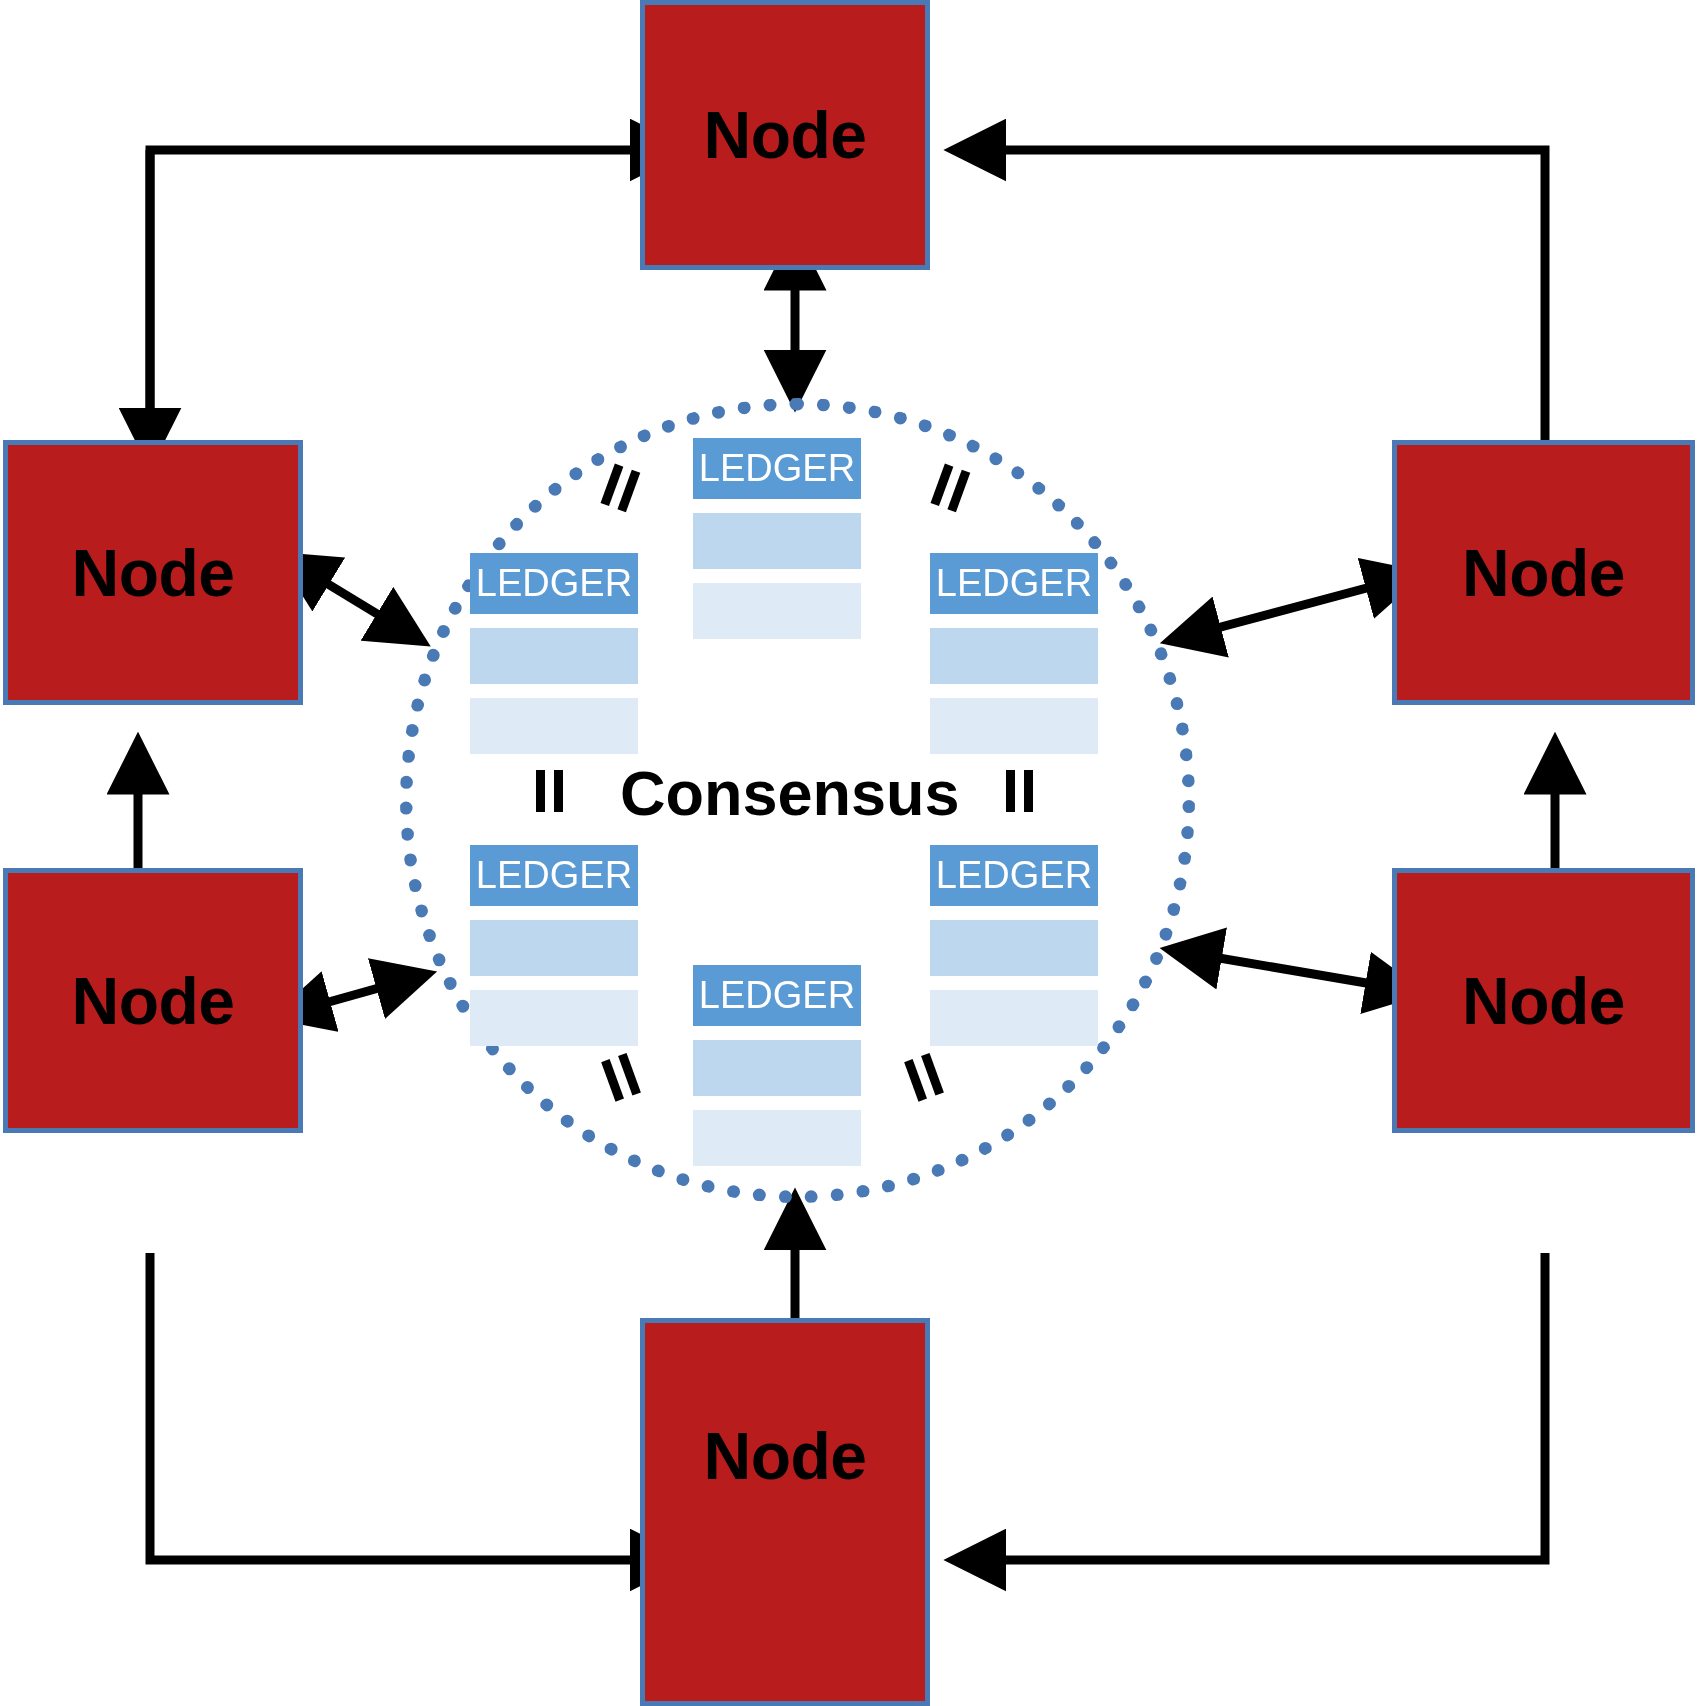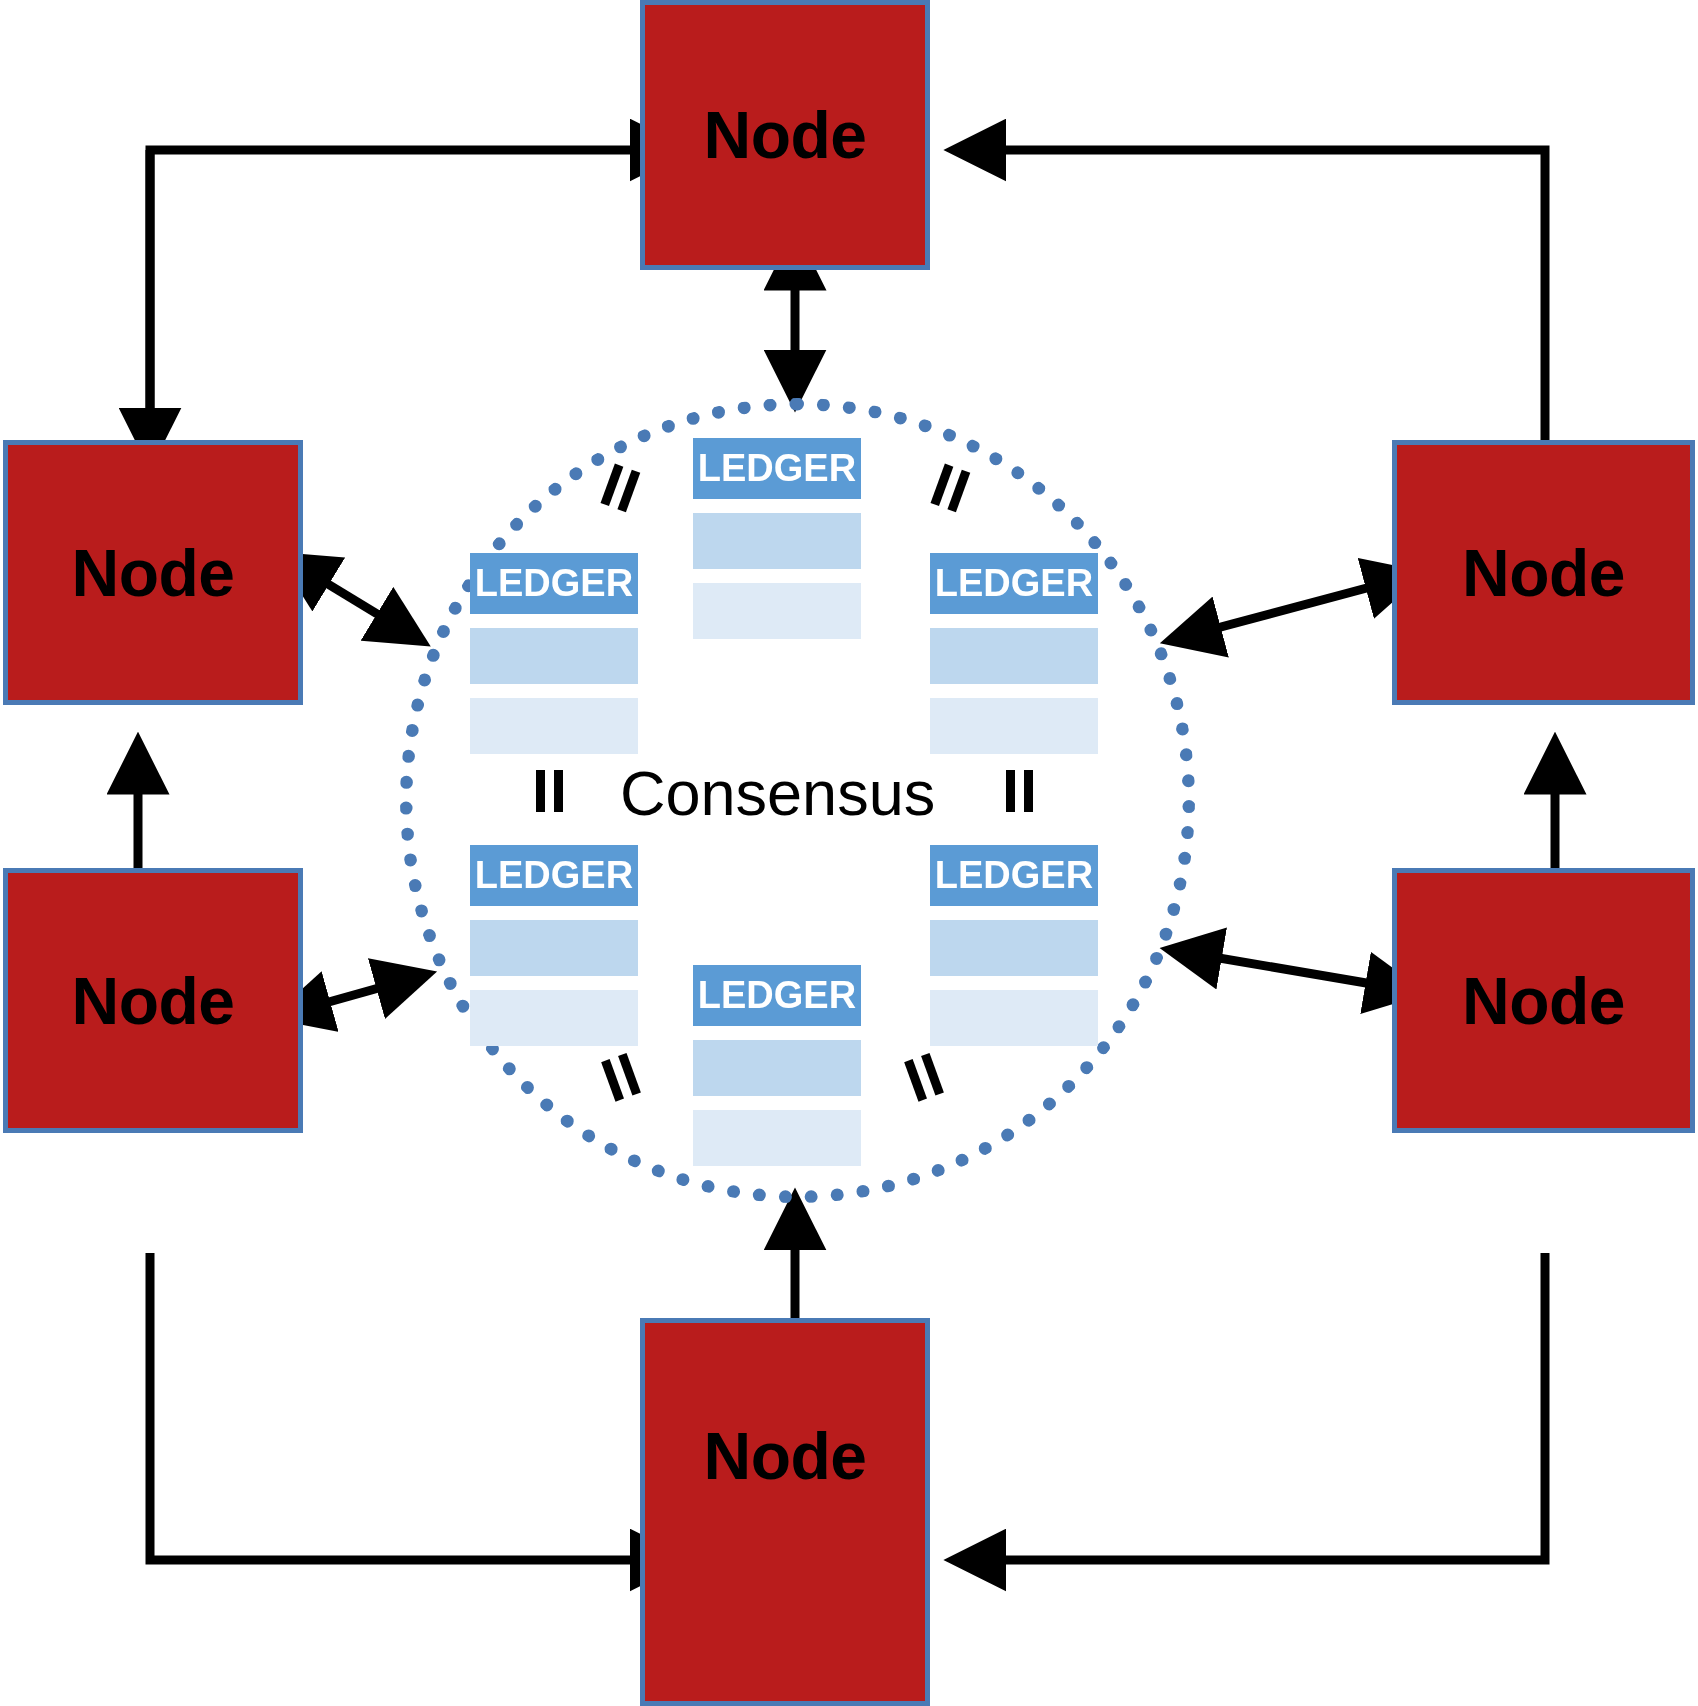--- a/index.html
+++ b/index.html
@@ -44,21 +44,20 @@
   }
   .consensus-circle {
     position: absolute;
     border: 13px dotted #4a7ab5;
     border-radius: 50%;
     box-sizing: border-box;
   }
   .ledger {
     position: absolute;
     width: 168px;
-    font-weight: bold;
   }
   .ledger-header {
     background: #5b9bd5;
     color: #ffffff;
     font-family: "Liberation Sans", sans-serif;
     font-size: 38px;
     line-height: 61px;
     height: 61px;
     text-align: center;
     letter-spacing: 0px;
@@ -71,21 +70,21 @@
     background: #bdd7ee;
     margin-top: 14px;
   }
   .ledger-band.b3 {
     background: #deeaf6;
     margin-top: 14px;
   }
   .consensus-label {
     position: absolute;
     font-family: "Liberation Sans", sans-serif;
-    font-weight: normal;
+    font-weight: bold;
     font-size: 63px;
     color: #000000;
     white-space: nowrap;
     line-height: 1;
   }
   .eq-mark {
     position: absolute;
     width: 46px;
     height: 46px;
   }

